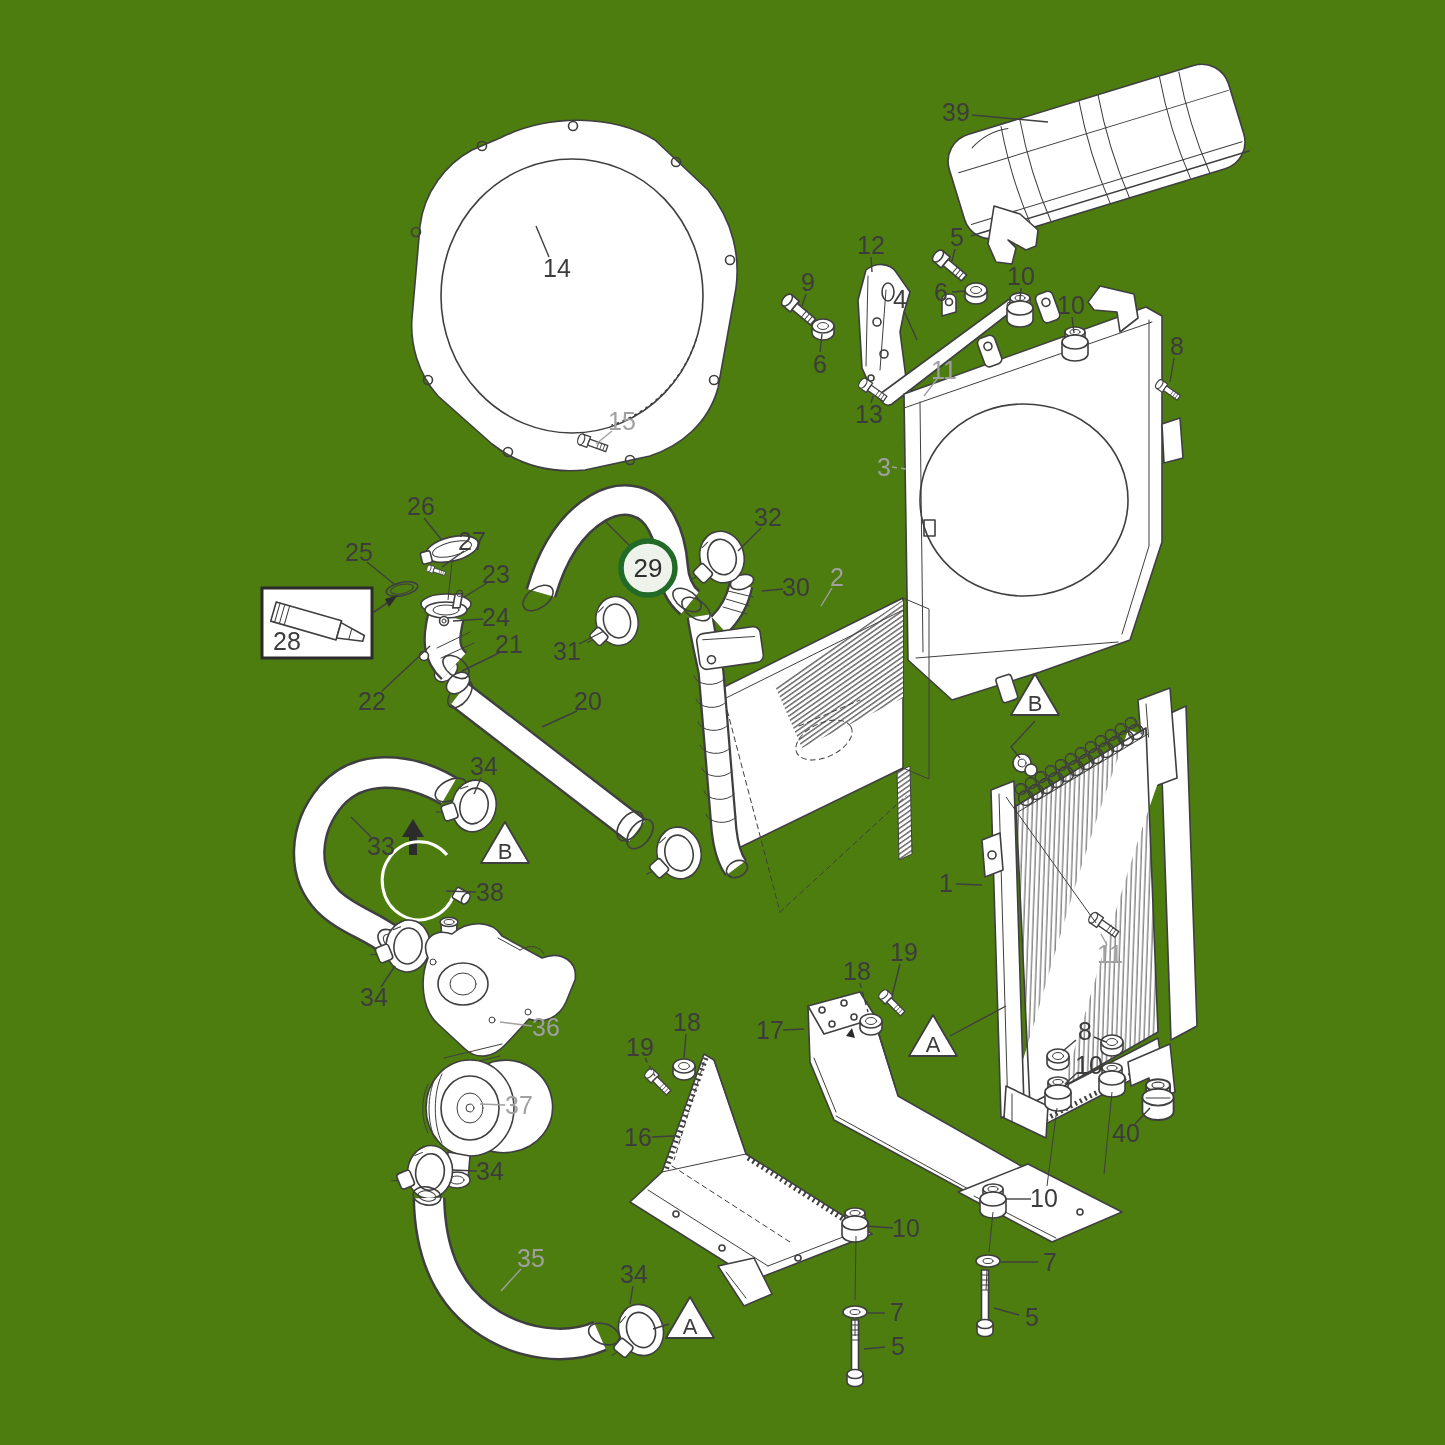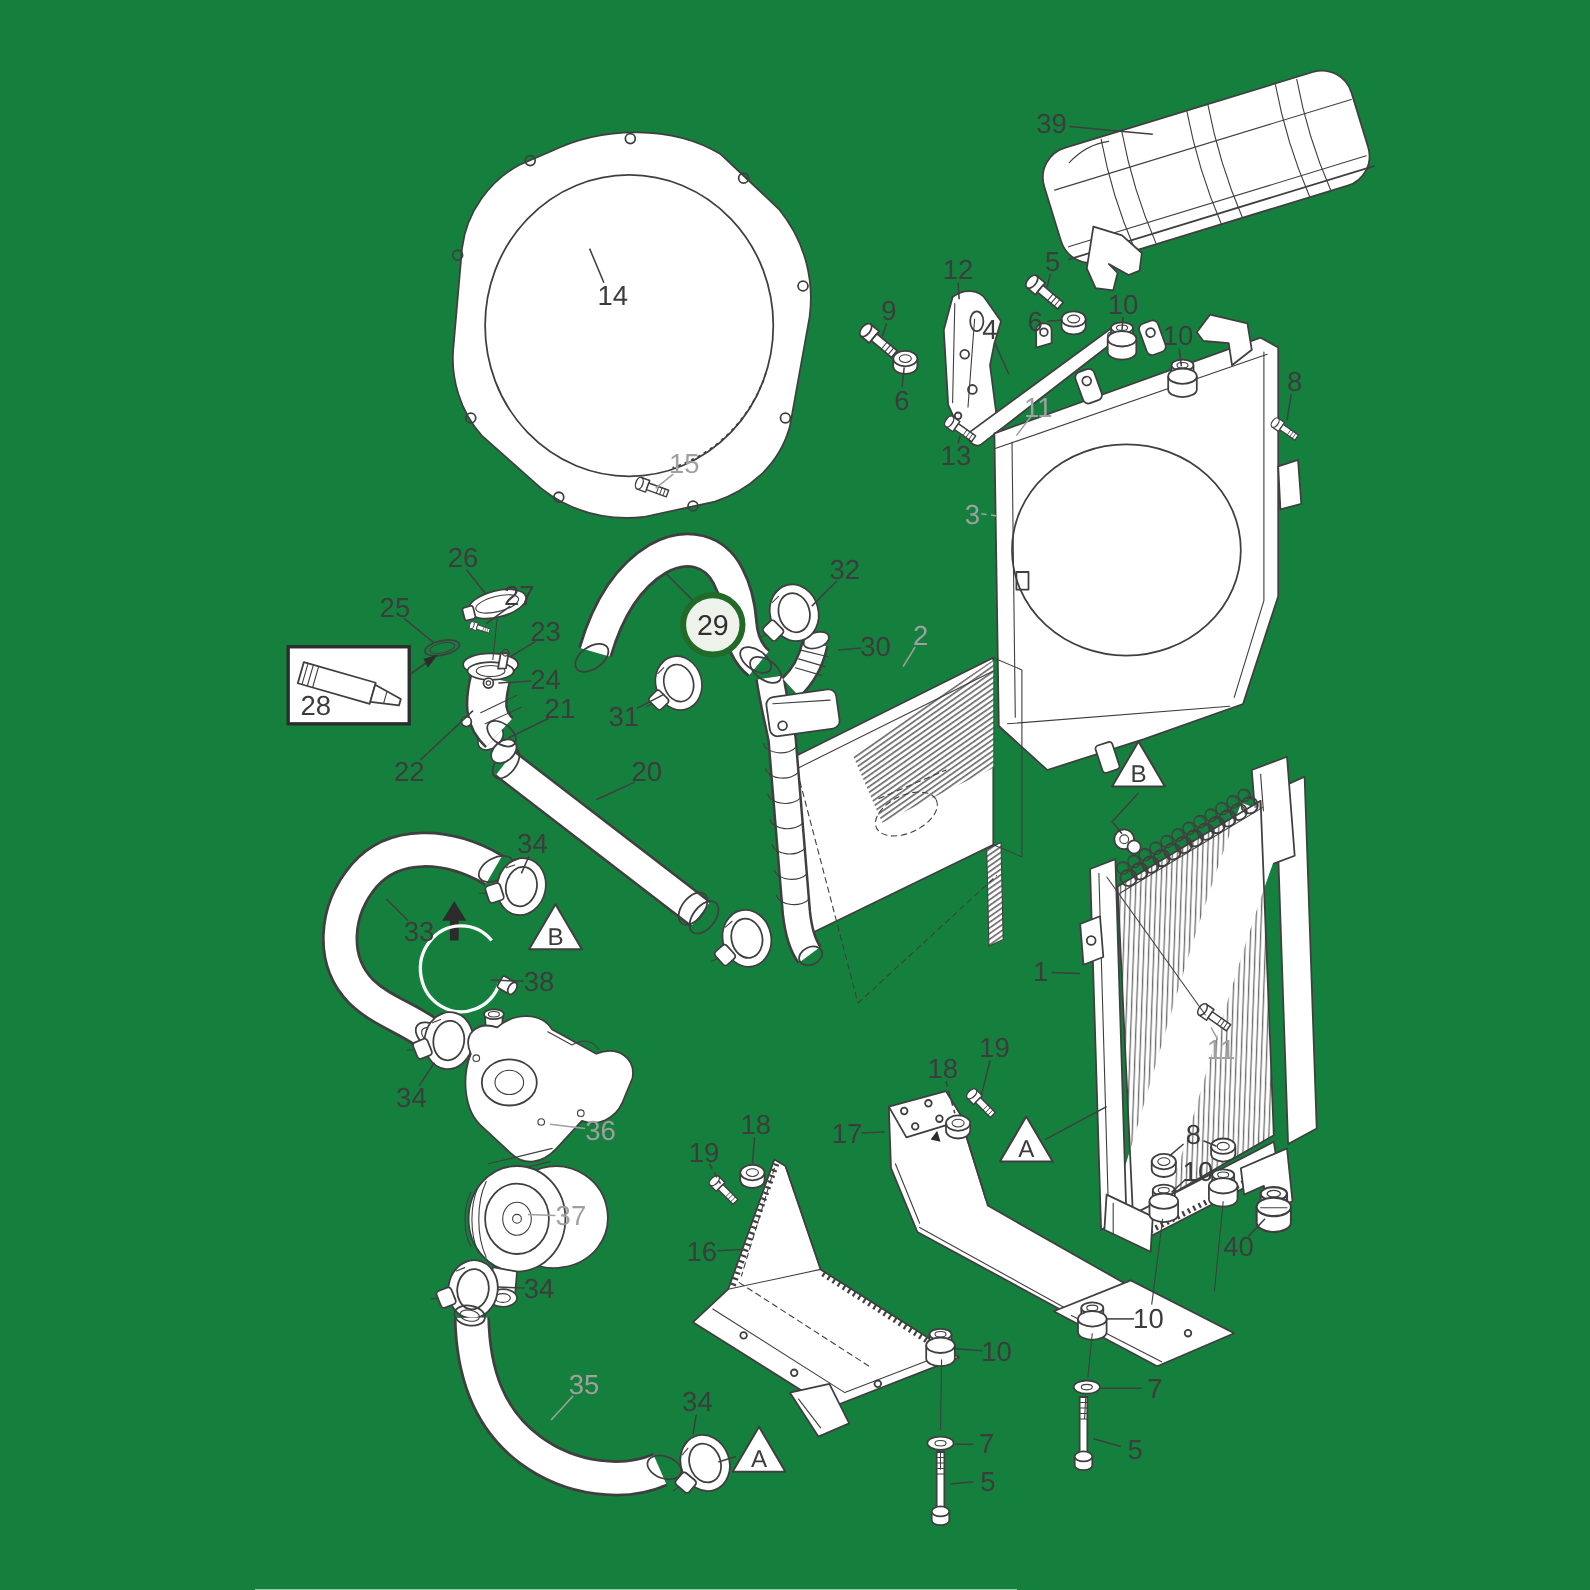--- a/index.html
+++ b/index.html
@@ -1,16 +1,16 @@
 <!DOCTYPE html>
 <html><head>
 <meta charset="utf-8">
 <style>
   html,body{margin:0;padding:0;background:#fff;}
-  .stage{position:relative;width:1445px;height:1445px;background:#15803d;overflow:hidden;
+  .stage{position:relative;width:1445px;height:1445px;background:#4d7c0f;overflow:hidden;
          font-family:"Liberation Sans",sans-serif;}
   svg{position:absolute;left:0;top:0;}
   
   .ln{fill:none;stroke:#3f3f3f;stroke-width:1.6;stroke-linecap:round;stroke-linejoin:round;}
   .fw{fill:#ffffff;stroke:#3f3f3f;stroke-width:1.6;stroke-linejoin:round;}
   .thin{stroke-width:1;}
   .dsh{stroke-dasharray:5 4;}
   .to{fill:none;stroke:#3f3f3f;stroke-linecap:butt;}
   .ti{fill:none;stroke:#ffffff;stroke-linecap:butt;}
   .serr{fill:none;stroke:#3f3f3f;stroke-width:5;stroke-dasharray:2 3.5;}

